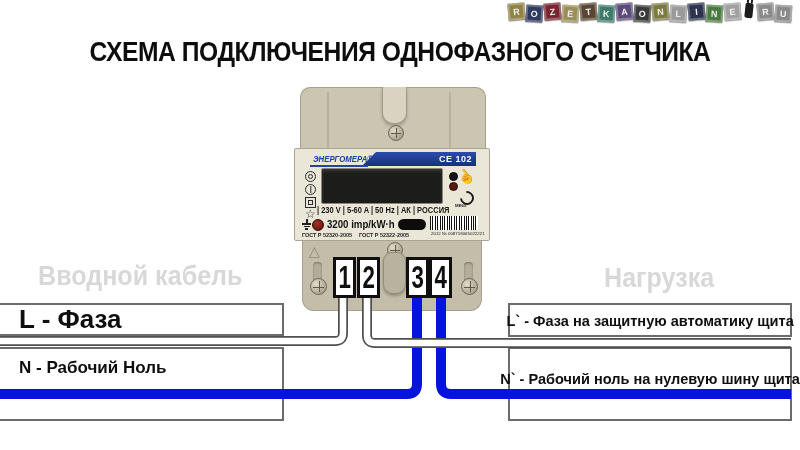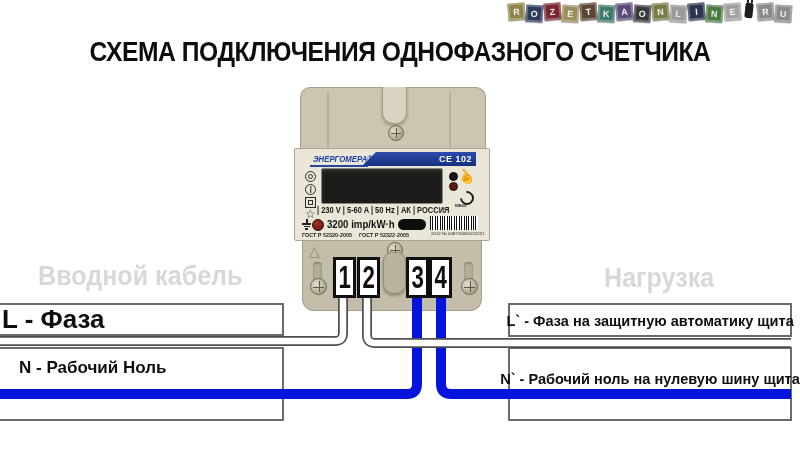--- a/index.html
+++ b/index.html
@@ -166,21 +166,21 @@
       </span>
     <span class="blk" style="background-color: rgb(138, 138, 138);">
         <i>U</i>
       </span>
   </div>
 
   <div class="abs cap" style="left:38px;top:261px;">Вводной кабель</div>
   <div class="abs cap" style="left:604px;top:263px;">Нагрузка</div>
 
   <div class="abs lbox" style="left:-3px;top:303px;width:287px;height:33px;display:flex;align-items:center;">
-    <span class="txt" style="padding-left:3px;font-size:26px;">L - Фаза</span>
+    <span class="txt" style="padding-left:20px;font-size:26px;">L - Фаза</span>
   </div>
   <div class="abs lbox" style="left:-3px;top:347px;width:287px;height:74px;">
     <span class="txt" style="position:absolute;left:20px;top:9px;font-size:17px;">N - Рабочий Ноль</span>
   </div>
 
   <div class="abs lbox" style="left:508px;top:347px;width:284px;height:74px;">
     <span class="txt" style="position:absolute;left:50%;top:21px;transform:translateX(-50%) scaleX(.97);font-size:15px;">N` - Рабочий ноль на нулевую шину щита</span>
   </div>
   <div class="abs lbox" style="left:508px;top:303px;width:284px;height:34px;display:flex;align-items:center;justify-content:center;">
     <span class="txt" style="font-size:15px;transform:scaleX(.97);">L` - Фаза на защитную автоматику щита</span>

